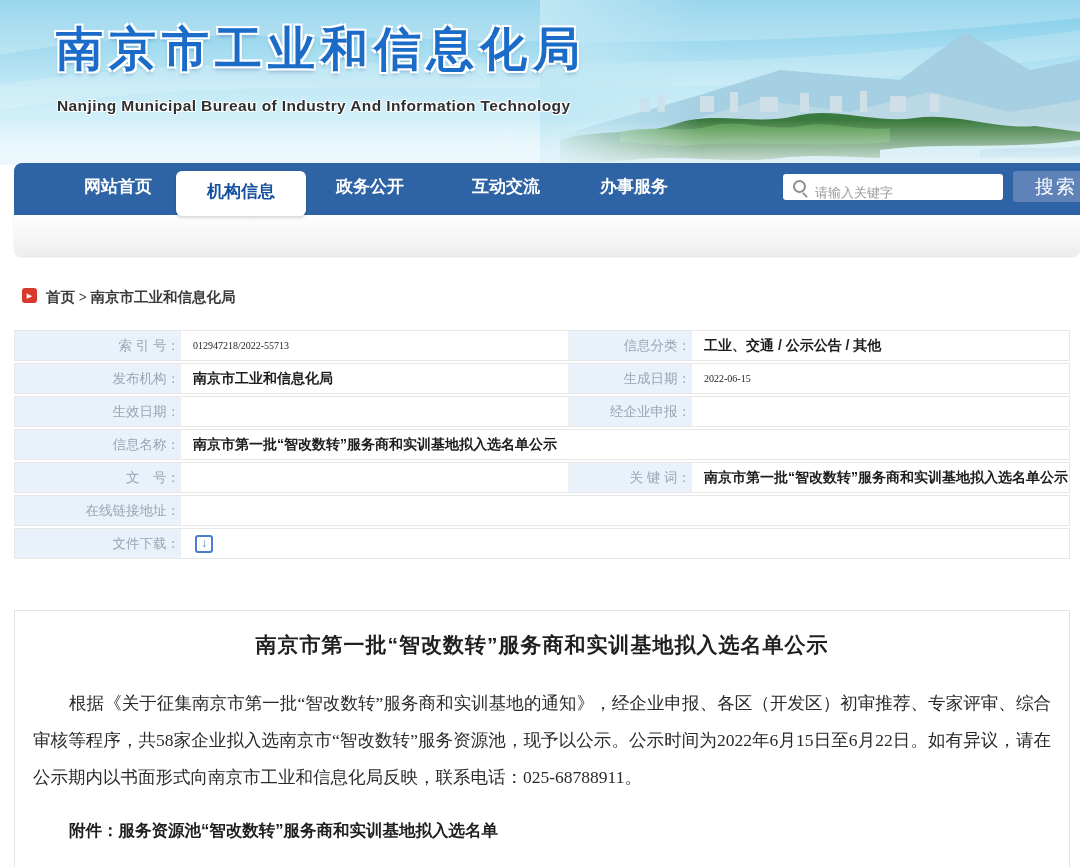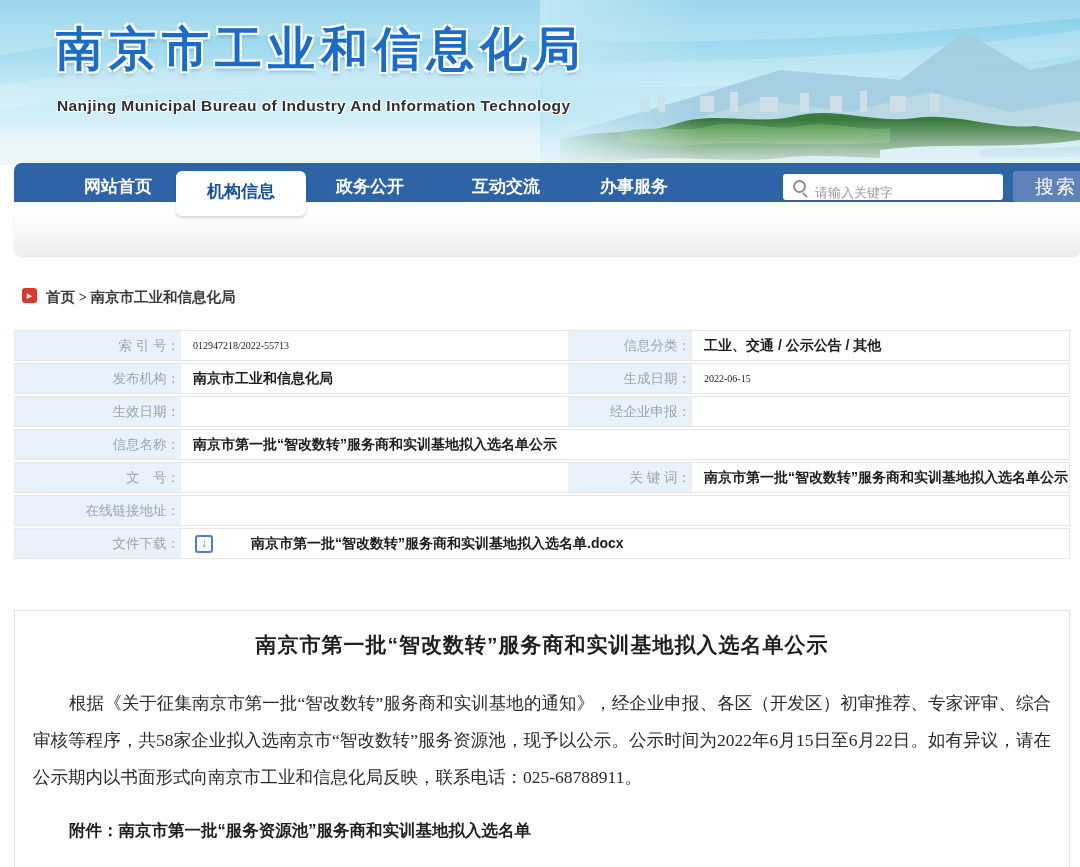--- a/index.html
+++ b/index.html
@@ -10,21 +10,21 @@
   .banner{position:absolute;left:0;top:0;width:1080px;height:165px;overflow:hidden;}
   .banner svg{position:absolute;left:0;top:0;}
   .banner-title{position:absolute;left:56px;top:18px;z-index:2;font-size:47px;font-weight:bold;
         letter-spacing:6px;color:#1a6cc8;
         text-shadow:-2px -2px 0 #fff,2px -2px 0 #fff,-2px 2px 0 #fff,2px 2px 0 #fff,0 3px 4px rgba(30,80,140,.45);}
   .banner-subtitle{position:absolute;left:57px;top:97px;z-index:2;font-size:15.5px;font-weight:bold;
         color:#2f2f2f;letter-spacing:.4px;
         text-shadow:-1px -1px 0 rgba(255,255,255,.9),1px -1px 0 rgba(255,255,255,.9),-1px 1px 0 rgba(255,255,255,.9),1px 1px 0 rgba(255,255,255,.9);}
 
   
-  .nav{position:absolute;left:14px;top:163px;width:1066px;height:39px;background:#2e63a5;
+  .nav{position:absolute;left:14px;top:163px;width:1066px;height:52px;background:#2e63a5;
        border-radius:8px 0 0 0;z-index:3;}
   .nav-tab{position:absolute;top:0;height:47px;line-height:47px;text-align:center;width:100px;
        color:#fff;font-size:17px;font-weight:bold;cursor:pointer;}
   .nav-tab.t1{left:54px;} .nav-tab.t3{left:306px;} .nav-tab.t4{left:442px;} .nav-tab.t5{left:570px;}
   .nav-tab.active{top:8px;left:162px;width:130px;height:45px;line-height:42px;background:#fff;
        border-radius:6px;color:#15509e;box-shadow:0 2px 3px rgba(0,0,0,.15);}
   .search-wrap{position:absolute;left:769px;top:11px;width:220px;height:26px;}
   .search-input{width:220px;height:26px;box-sizing:border-box;border:none;border-radius:3px;
        padding:10px 8px 0 32px;font-size:13px;color:#701a75;outline:none;background:#fff;}
   .search-input::placeholder{color:#9b9b9b;}
@@ -179,26 +179,25 @@
 
     <div class="irow">
       <div class="clabel w1">在线链接地址：</div>
       <div class="cvalue full"></div>
     </div>
 
     <div class="irow">
       <div class="clabel w1">文件下载：</div>
       <div class="cvalue full">
         <span class="dl-icon">↓</span>
-        <span class="dl-name">南京市第一批“智改数转”服务商和实训基地拟入选名单.docx</span>
       </div>
     </div>
 
   </div>
 
   <div class="article">
     <div class="a-title">南京市第一批“智改数转”服务商和实训基地拟入选名单公示</div>
     <div class="a-body">根据《关于征集南京市第一批“智改数转”服务商和实训基地的通知》，经企业申报、各区（开发区）初审推荐、专家评审、综合审核等程序，共58家企业拟入选南京市“智改数转”服务资源池，现予以公示。公示时间为2022年6月15日至6月22日。如有异议，请在公示期内以书面形式向南京市工业和信息化局反映，联系电话：025-68788911。</div>
-    <div class="a-attach">附件：南京市第一批“服务资源池”服务商和实训基地拟入选名单</div>
+    <div class="a-attach">附件：服务资源池“智改数转”服务商和实训基地拟入选名单</div>
 
   </div>
 
 </div>
 
 </body></html>

